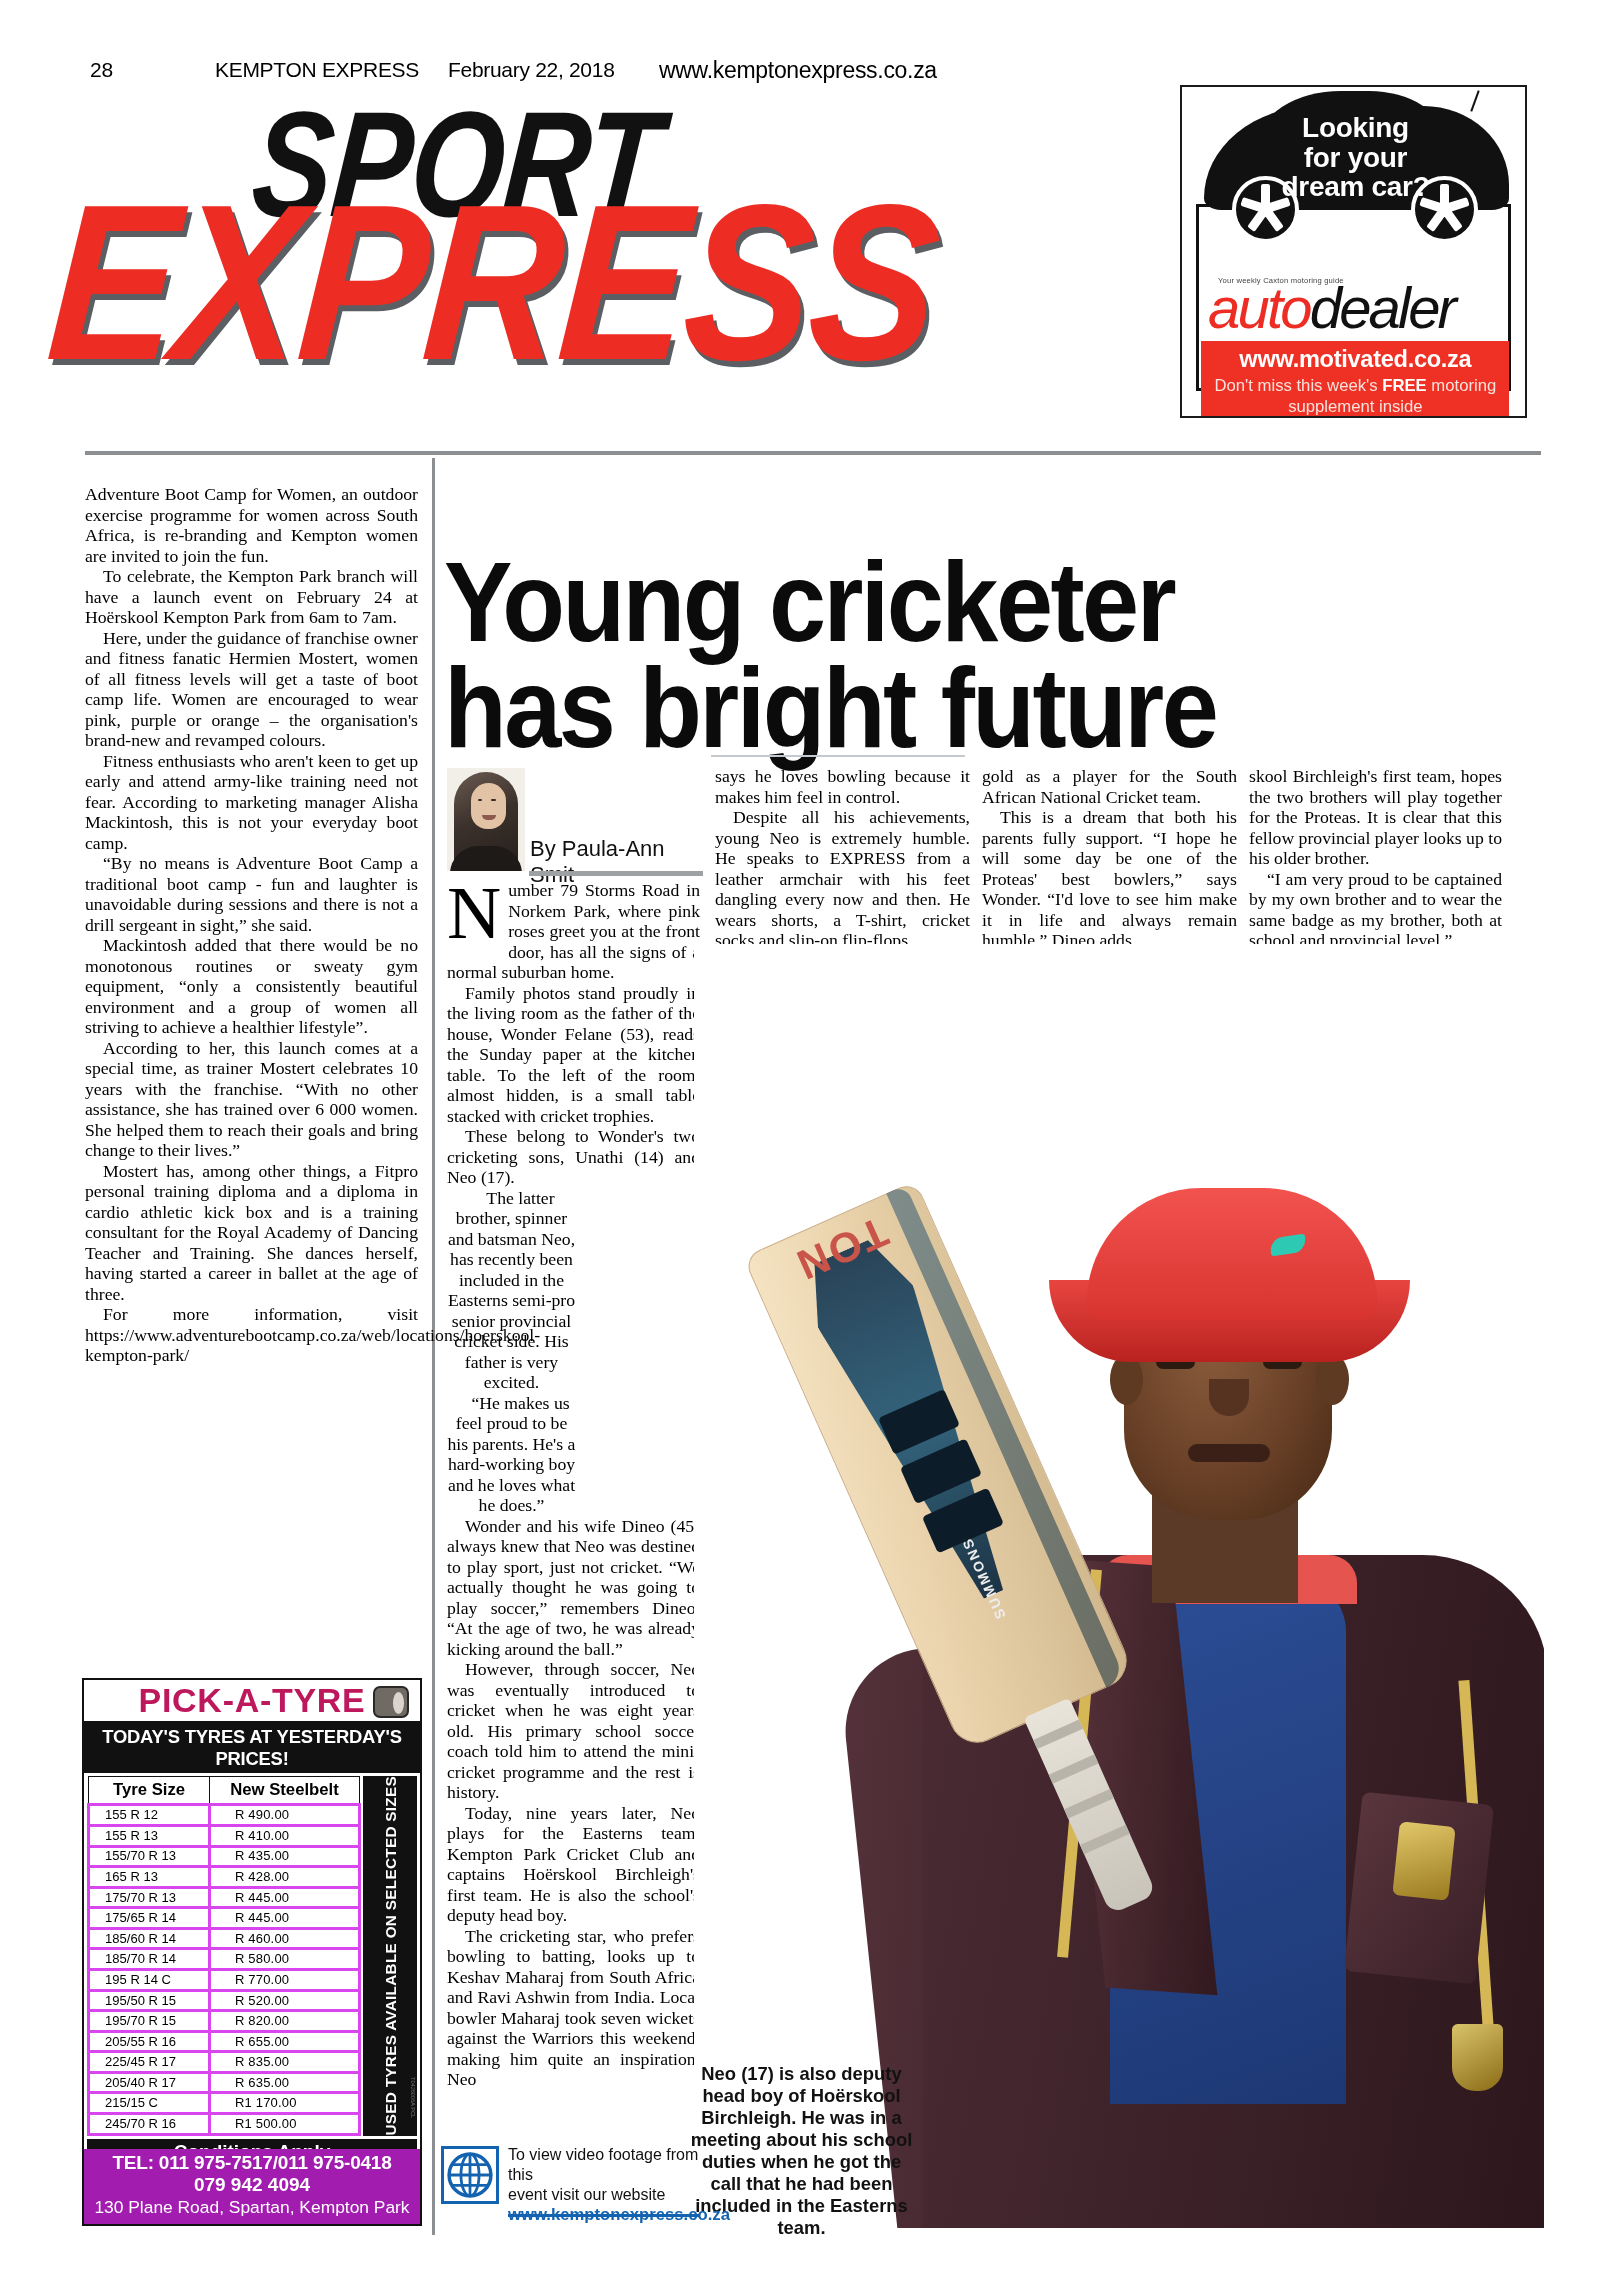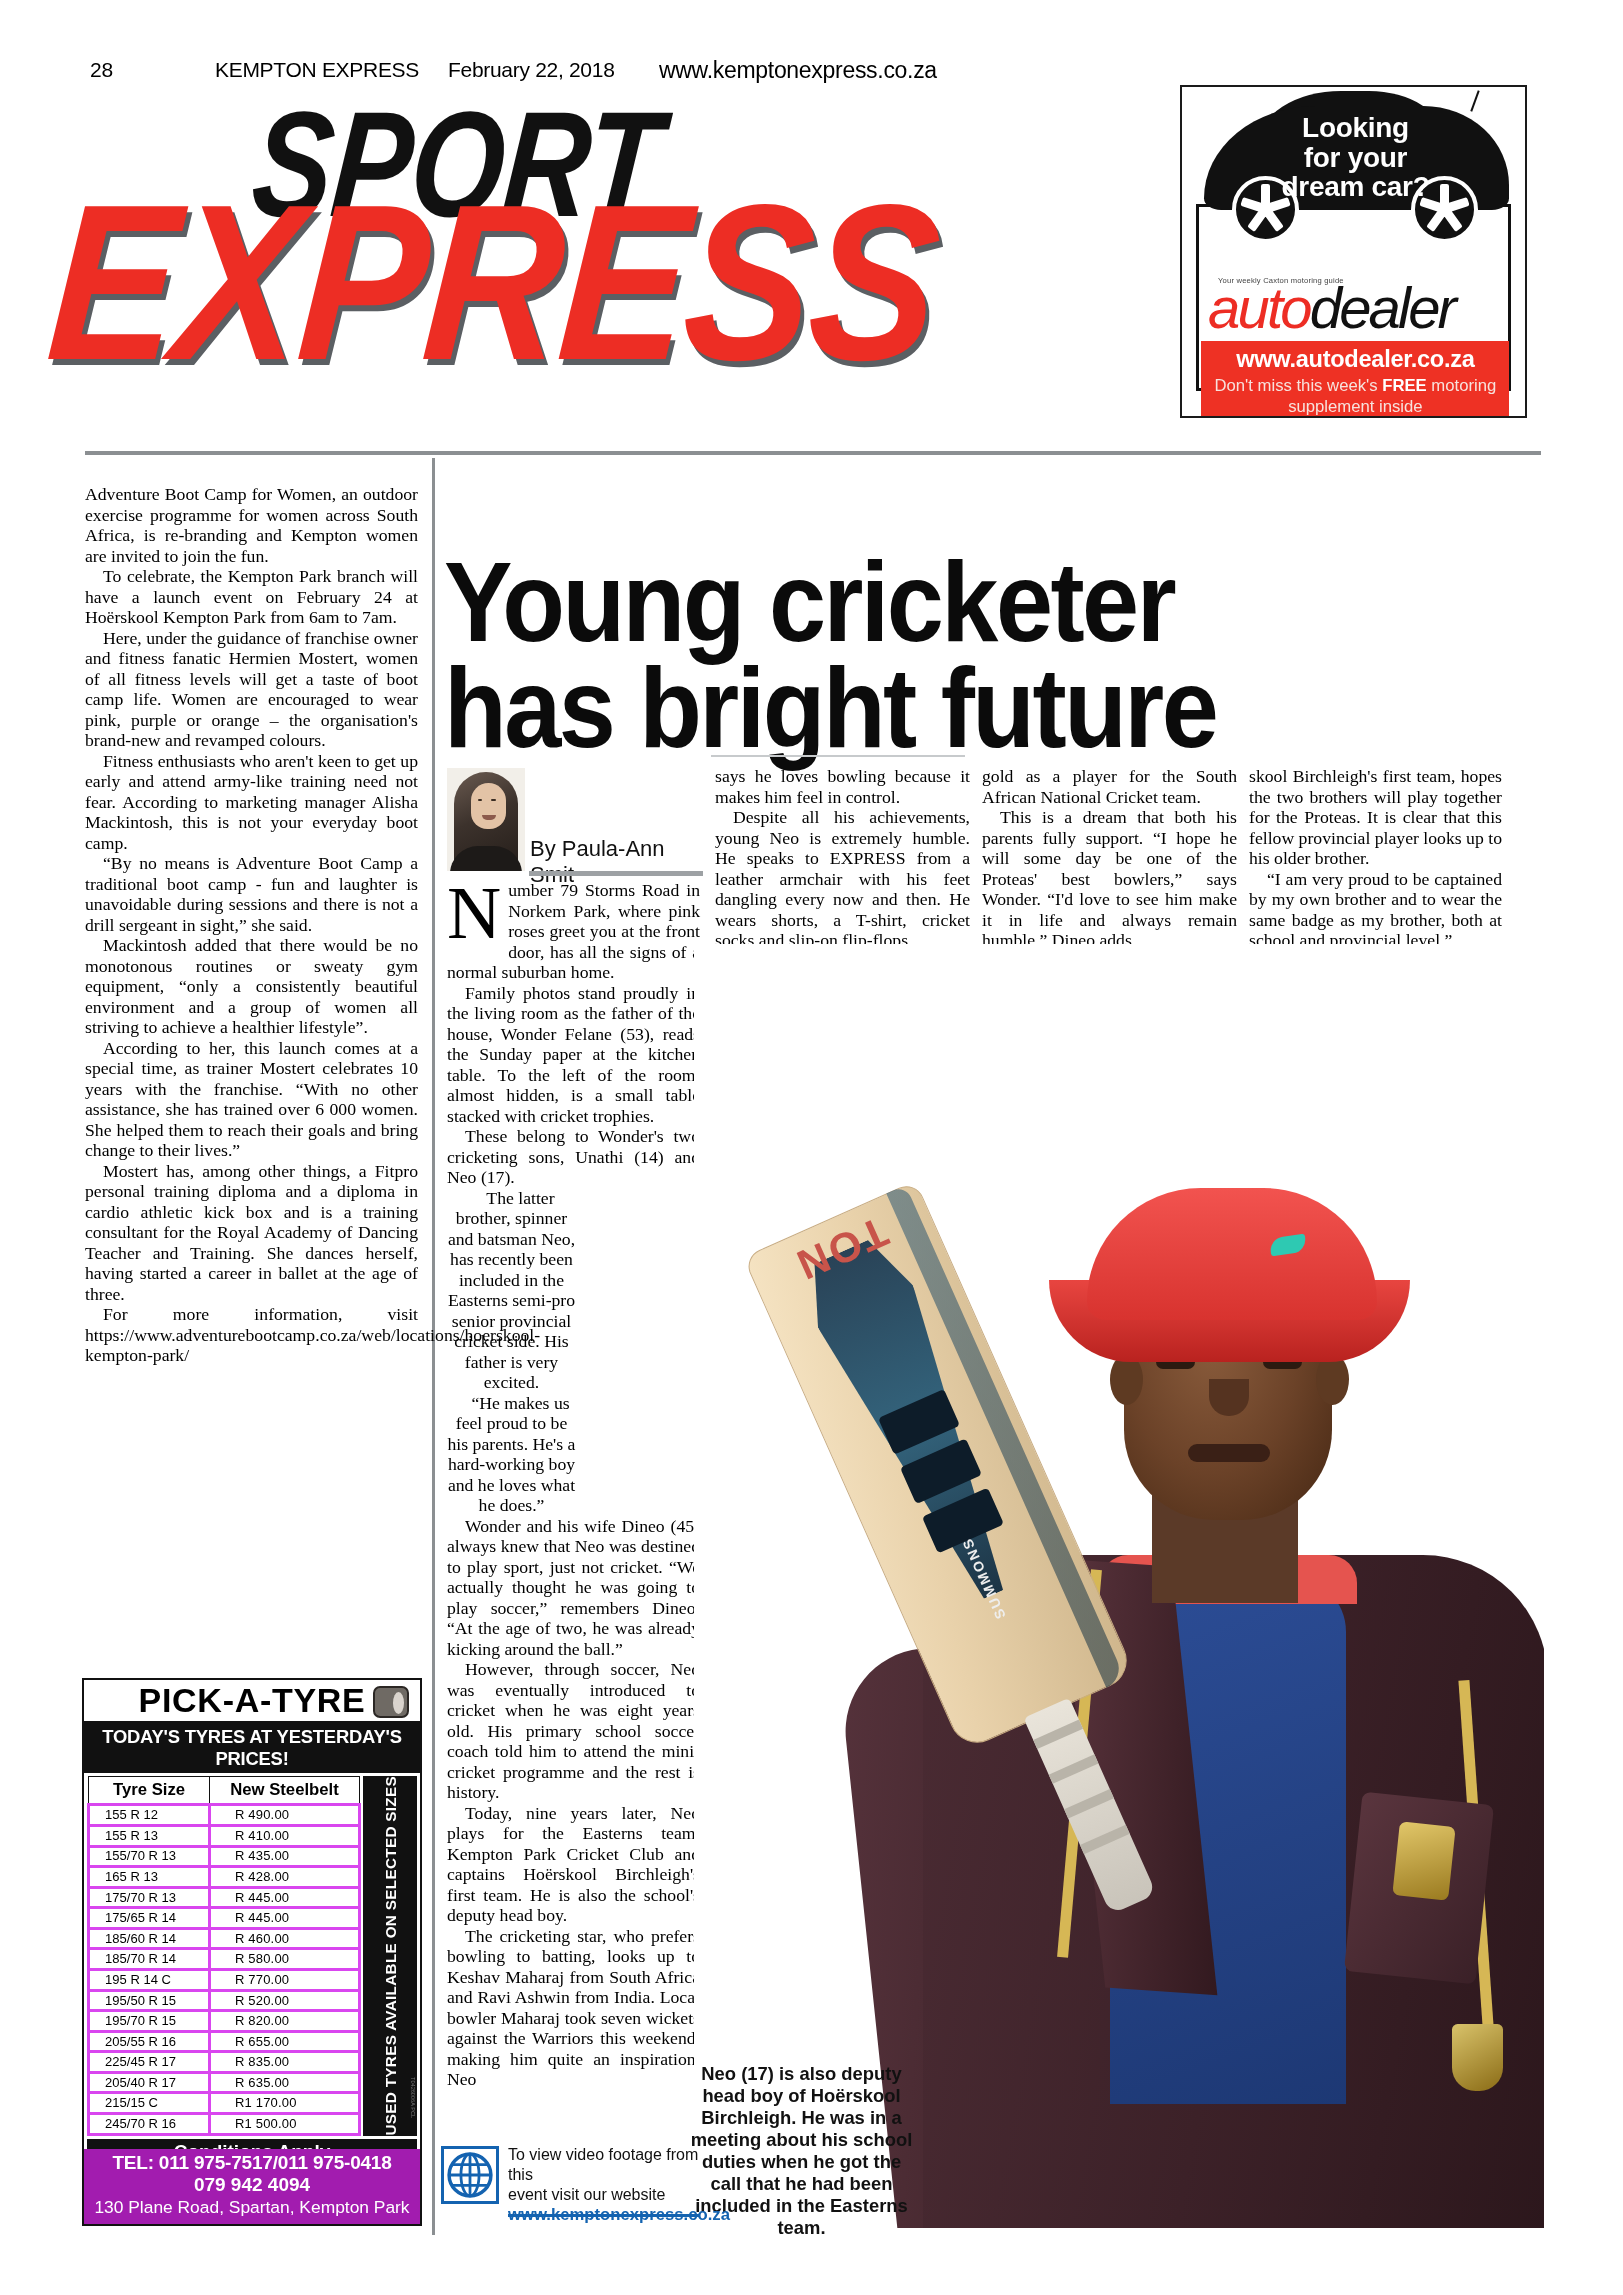--- a/index.html
+++ b/index.html
@@ -129,21 +129,21 @@
   .ad-tyre {
     position:absolute; left:82px; top:1678px; width:340px; height:548px;
     border:2.8px solid #111; background:#fff; overflow:hidden;
     font-family:"Liberation Sans", sans-serif;
   }
   .ad-tyre .t-title {
     position:relative; height:43px; border-bottom:2.1px solid #111;
     display:flex; align-items:center; justify-content:center;
   }
   .ad-tyre .t-title span {
-    font-weight:700; font-size:34px; letter-spacing:0.7px; color:#000000;
+    font-weight:700; font-size:34px; letter-spacing:0.7px; color:#be185d;
   }
   .ad-tyre .tyre-icon {
     position:absolute; right:11px; top:5.6px; width:36px; height:32px;
     border-radius:7px; background:#6f6a64;
     border:2.1px solid #2b2724;
   }
   .ad-tyre .tyre-icon:after {
     content:""; position:absolute; right:2.8px; top:4.2px; width:11px; height:22px;
     border-radius:50%; background:#dad4cd;
   }
@@ -458,21 +458,21 @@
   <div class="adline adl1">Looking</div>
   <div class="adline adl2">for your</div>
   <div class="adline adl3">dream car?</div>
   <div class="brk-l"></div>
   <div class="brk-r"></div>
   <div class="tagline">Your weekly Caxton motoring guide</div>
   <div class="wordmark">
     <span class="a">auto</span><span class="d">dealer</span>
   </div>
   <div class="redbar">
-    <div class="u">www.autodealer.co.za</div>
+    <div class="u">www.motivated.co.za</div>
     <div class="s">
       <span>Don't miss this week's </span><b>FREE</b><span> motoring</span><br>
       <span>supplement inside</span>
     </div>
   </div>
 </div>
 
 <div class="rule-top"></div>
 <div class="vrule-left"></div>
 

